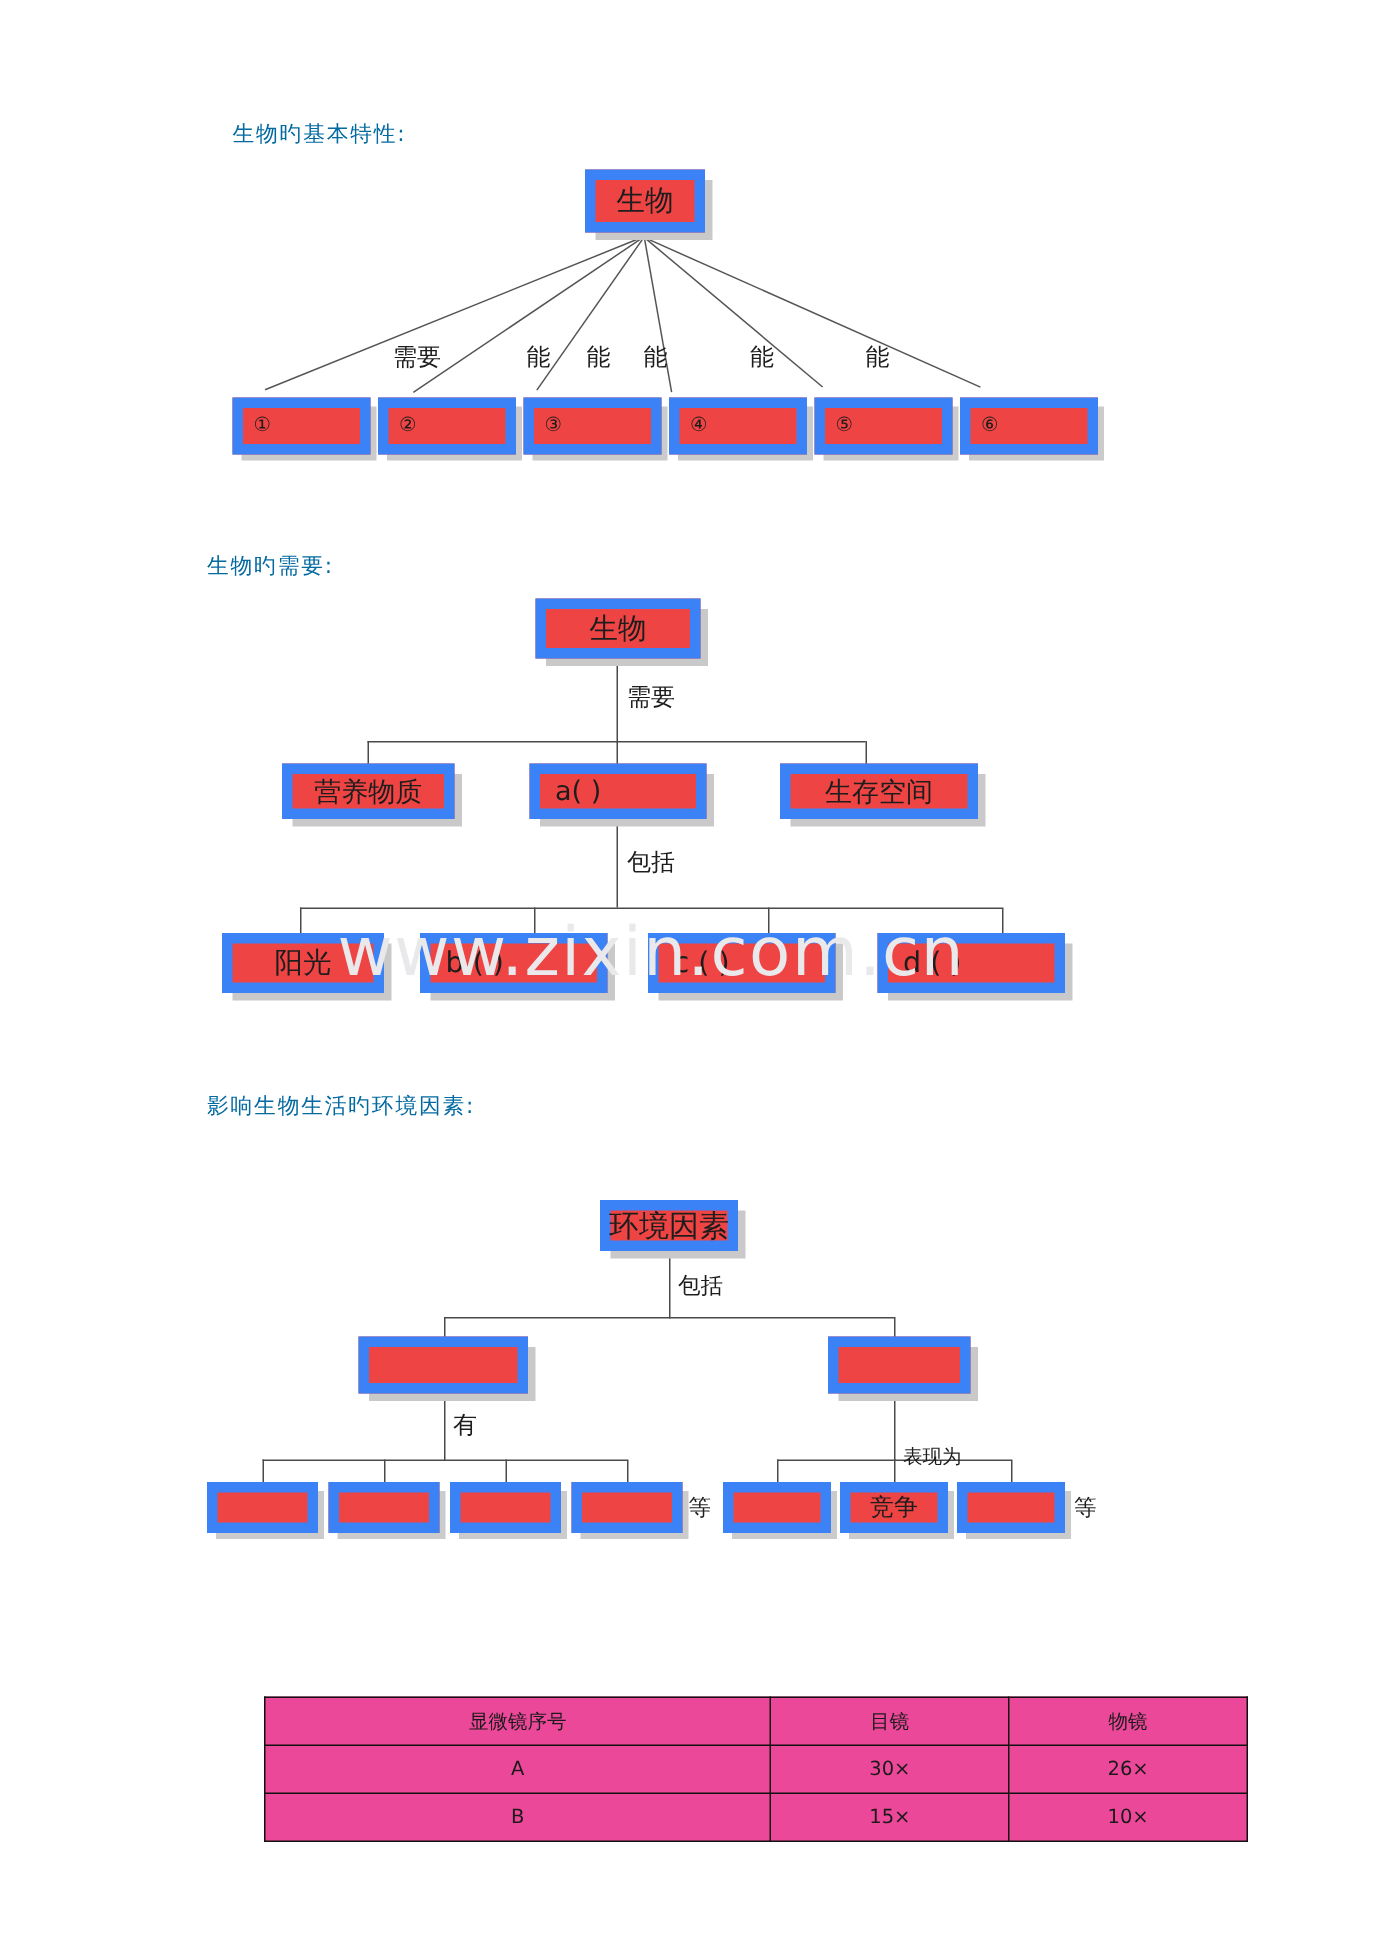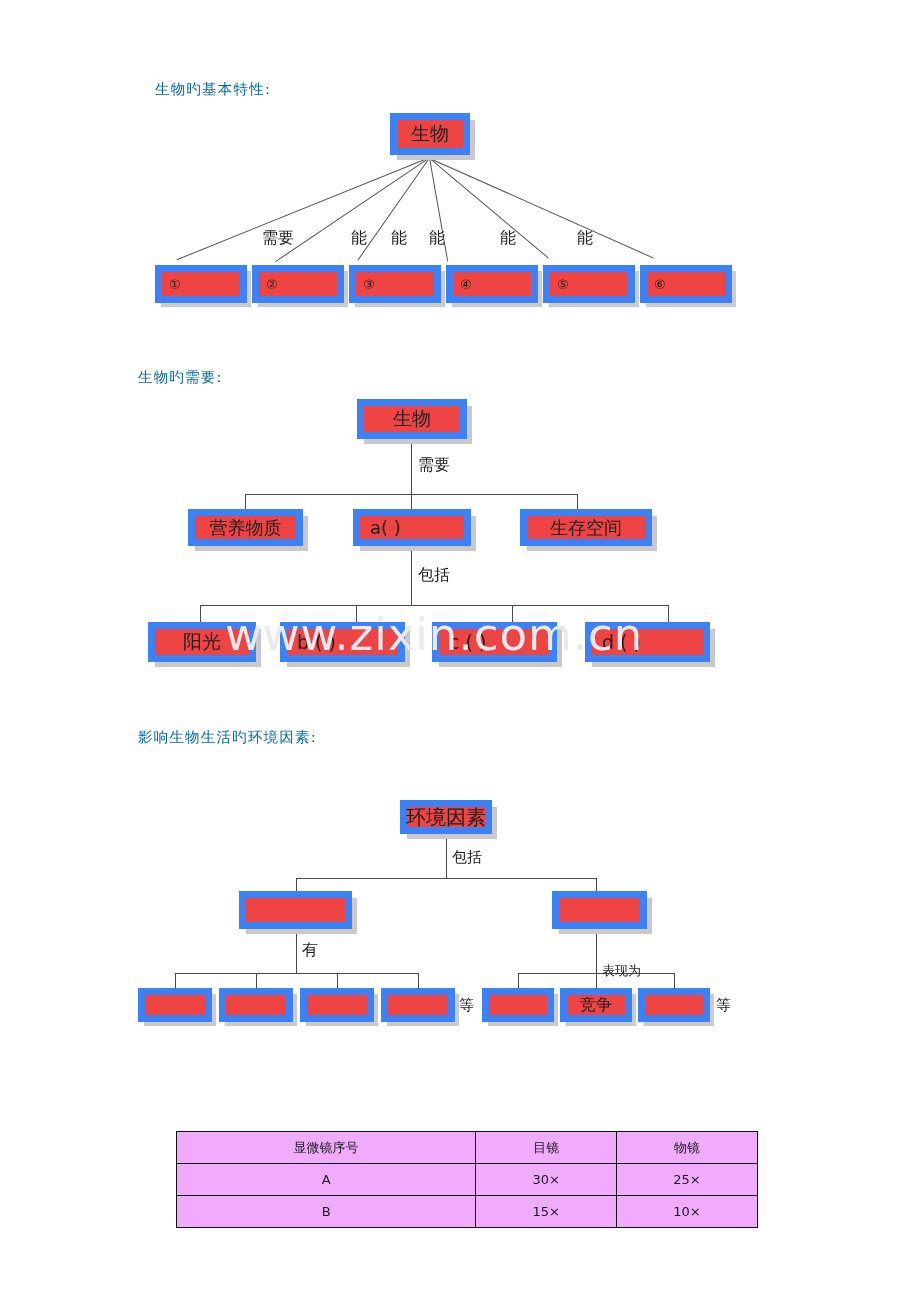--- a/index.html
+++ b/index.html
@@ -121,23 +121,23 @@
     color: #222;
     white-space: nowrap;
     z-index: 6;
   }
 
   
   .scope-table {
     position: absolute;
     left: 176px;
     top: 1131px;
-    width: 582px;
+    width: 656px;
     border-collapse: collapse;
-    background: #f0abfc;
+    background: #ec4899;
     z-index: 6;
   }
   .scope-table td, .scope-table th {
     border: 1.6px solid #111;
     text-align: center;
     font-weight: normal;
     font-size: 13px;
     color: #1a1a1a;
     height: 31px;
     padding: 0;
@@ -314,21 +314,21 @@
       <tr>
         <th class="c0">显微镜序号</th>
         <th class="c1">目镜</th>
         <th class="c2">物镜</th>
       </tr>
     </thead>
     <tbody>
       <tr>
         <td class="c0">A</td>
         <td class="c1">30×</td>
-        <td class="c2">25×</td>
+        <td class="c2">26×</td>
       </tr>
       <tr>
         <td class="c0">B</td>
         <td class="c1">15×</td>
         <td class="c2">10×</td>
       </tr>
     </tbody>
   </table>
 
 </div>

